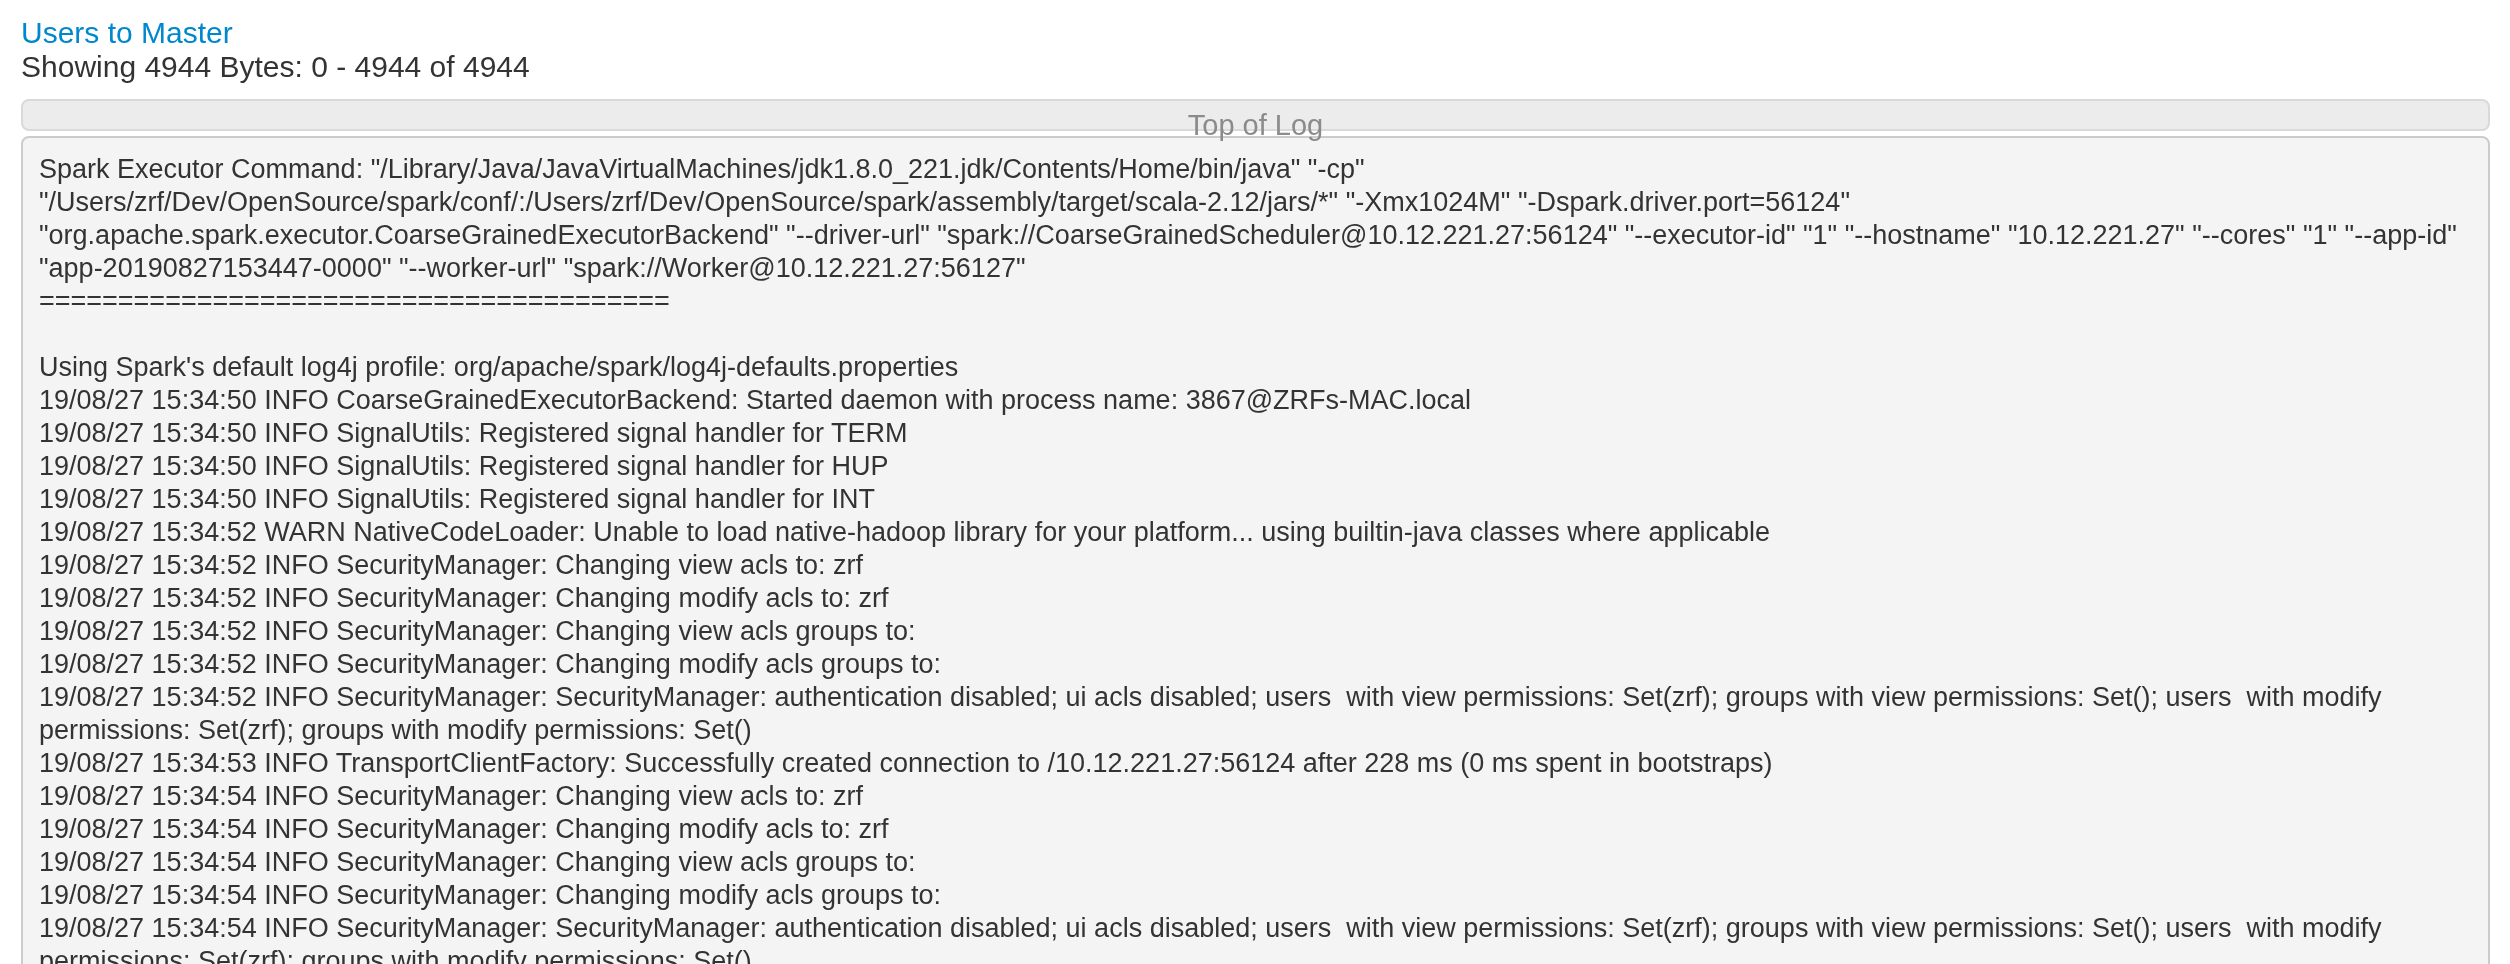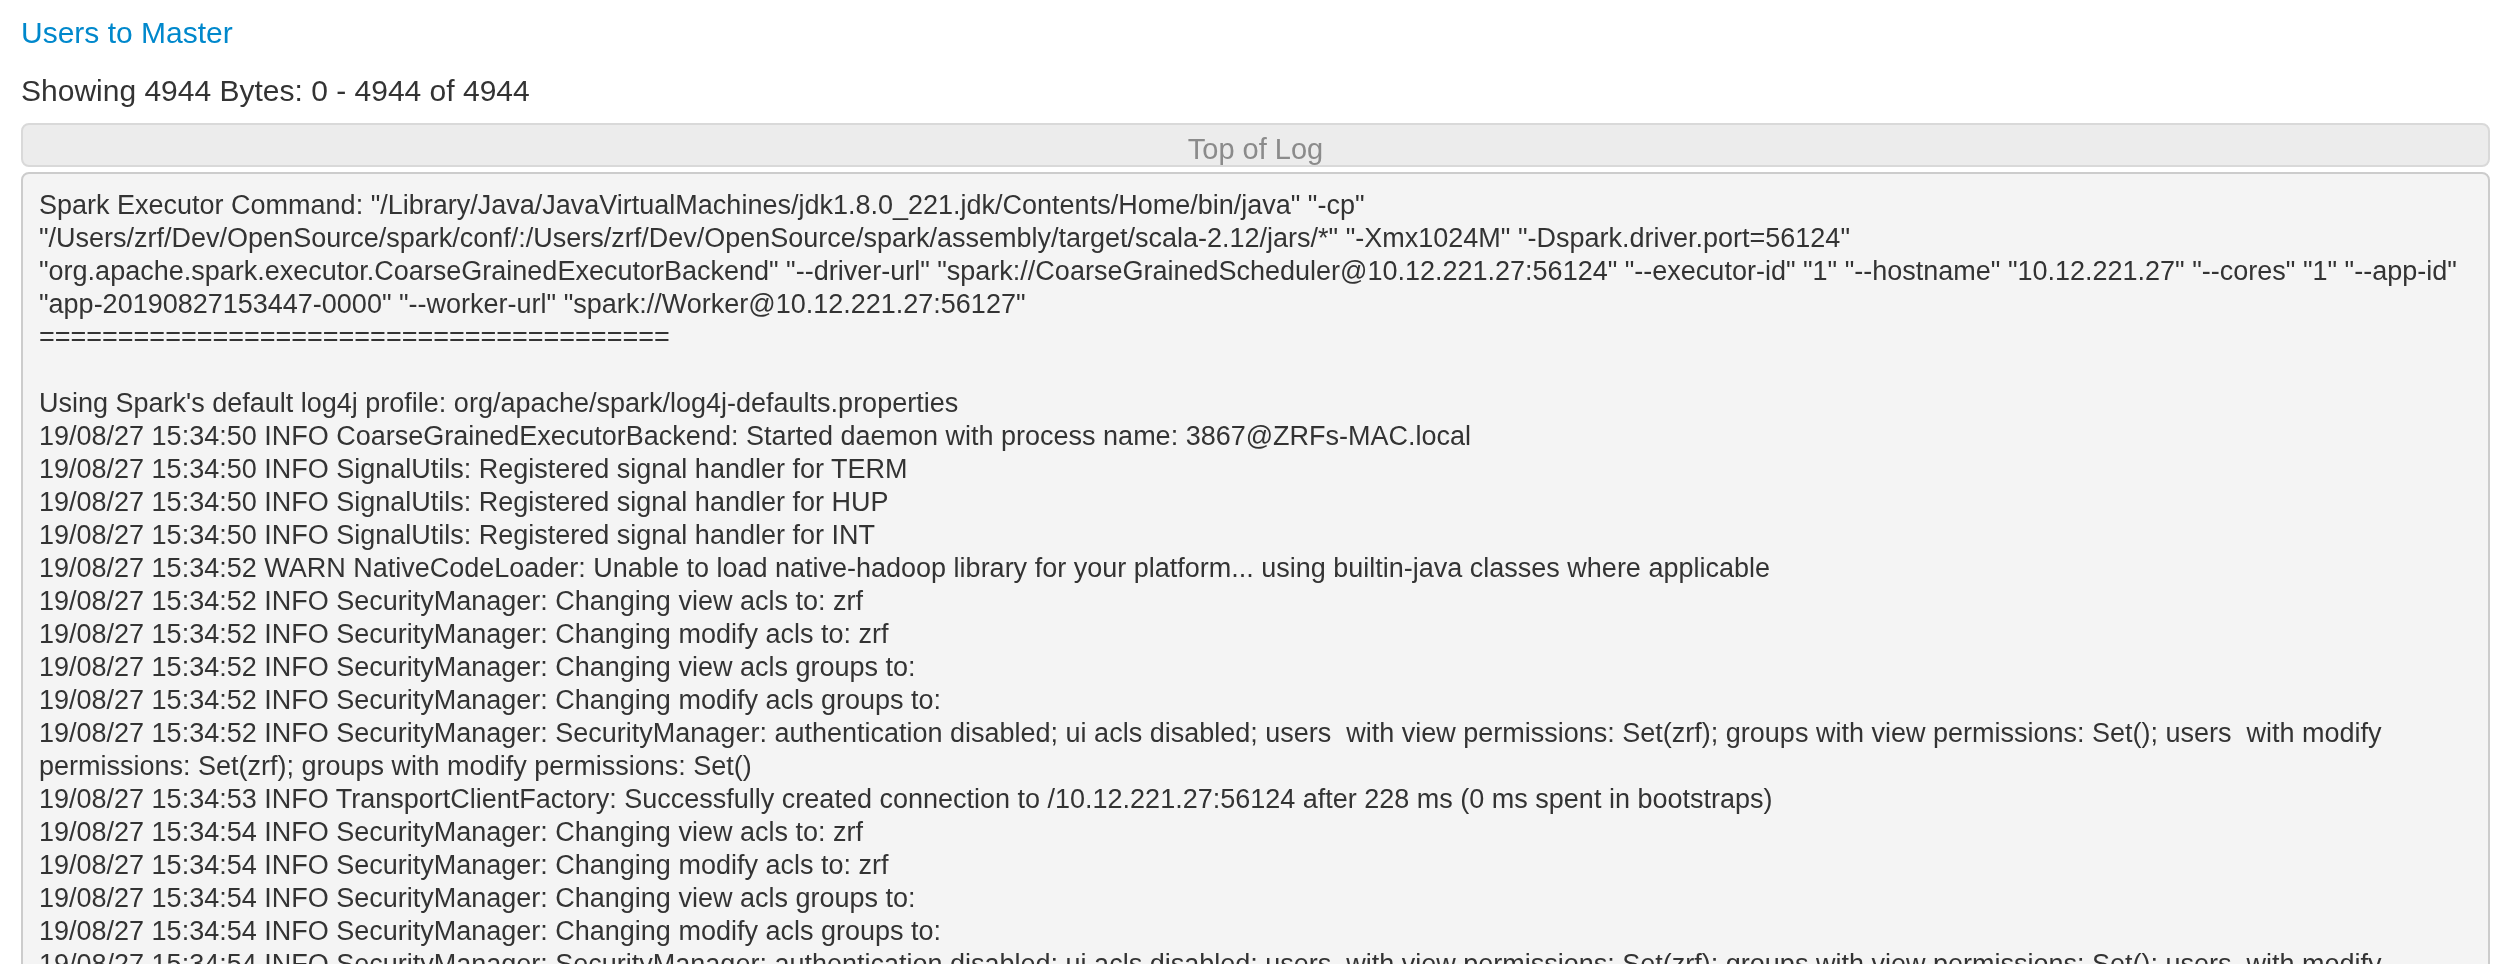--- a/index.html
+++ b/index.html
@@ -19,28 +19,27 @@
   }
   .back-link {
     display: inline-block;
     font-size: 30px;
     line-height: 34px;
     color: #0088cc;
     text-decoration: none;
     cursor: pointer;
   }
   .byte-range {
-    margin-top: 24px;
     font-size: 30px;
     line-height: 34px;
     color: #333333;
   }
   .log-header {
     margin-top: 15px;
-    height: 44px;
+    height: 32px;
     line-height: 48px;
     text-align: center;
     font-size: 29px;
     color: #8b8b8b;
     background: #ececec;
     border: 2px solid #d9d9d9;
     border-radius: 8px;
     box-sizing: border-box;
     cursor: pointer;
     user-select: none;

